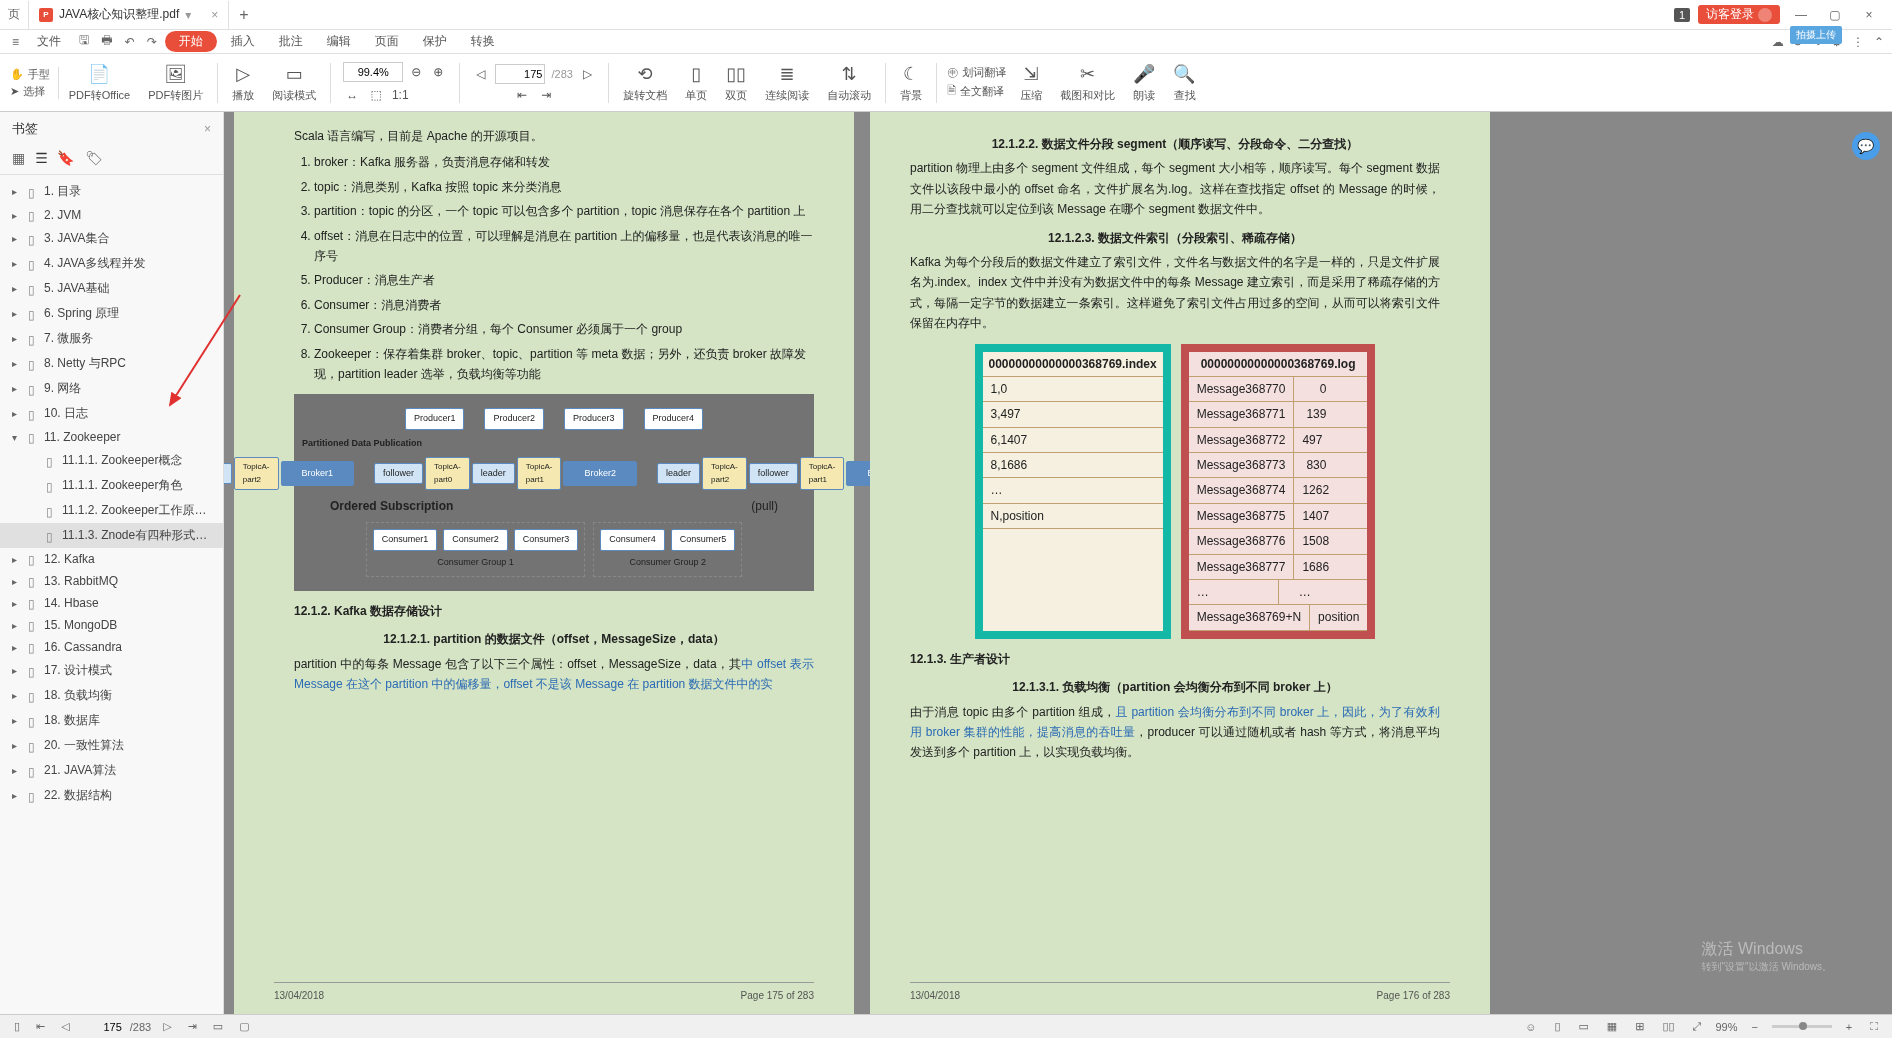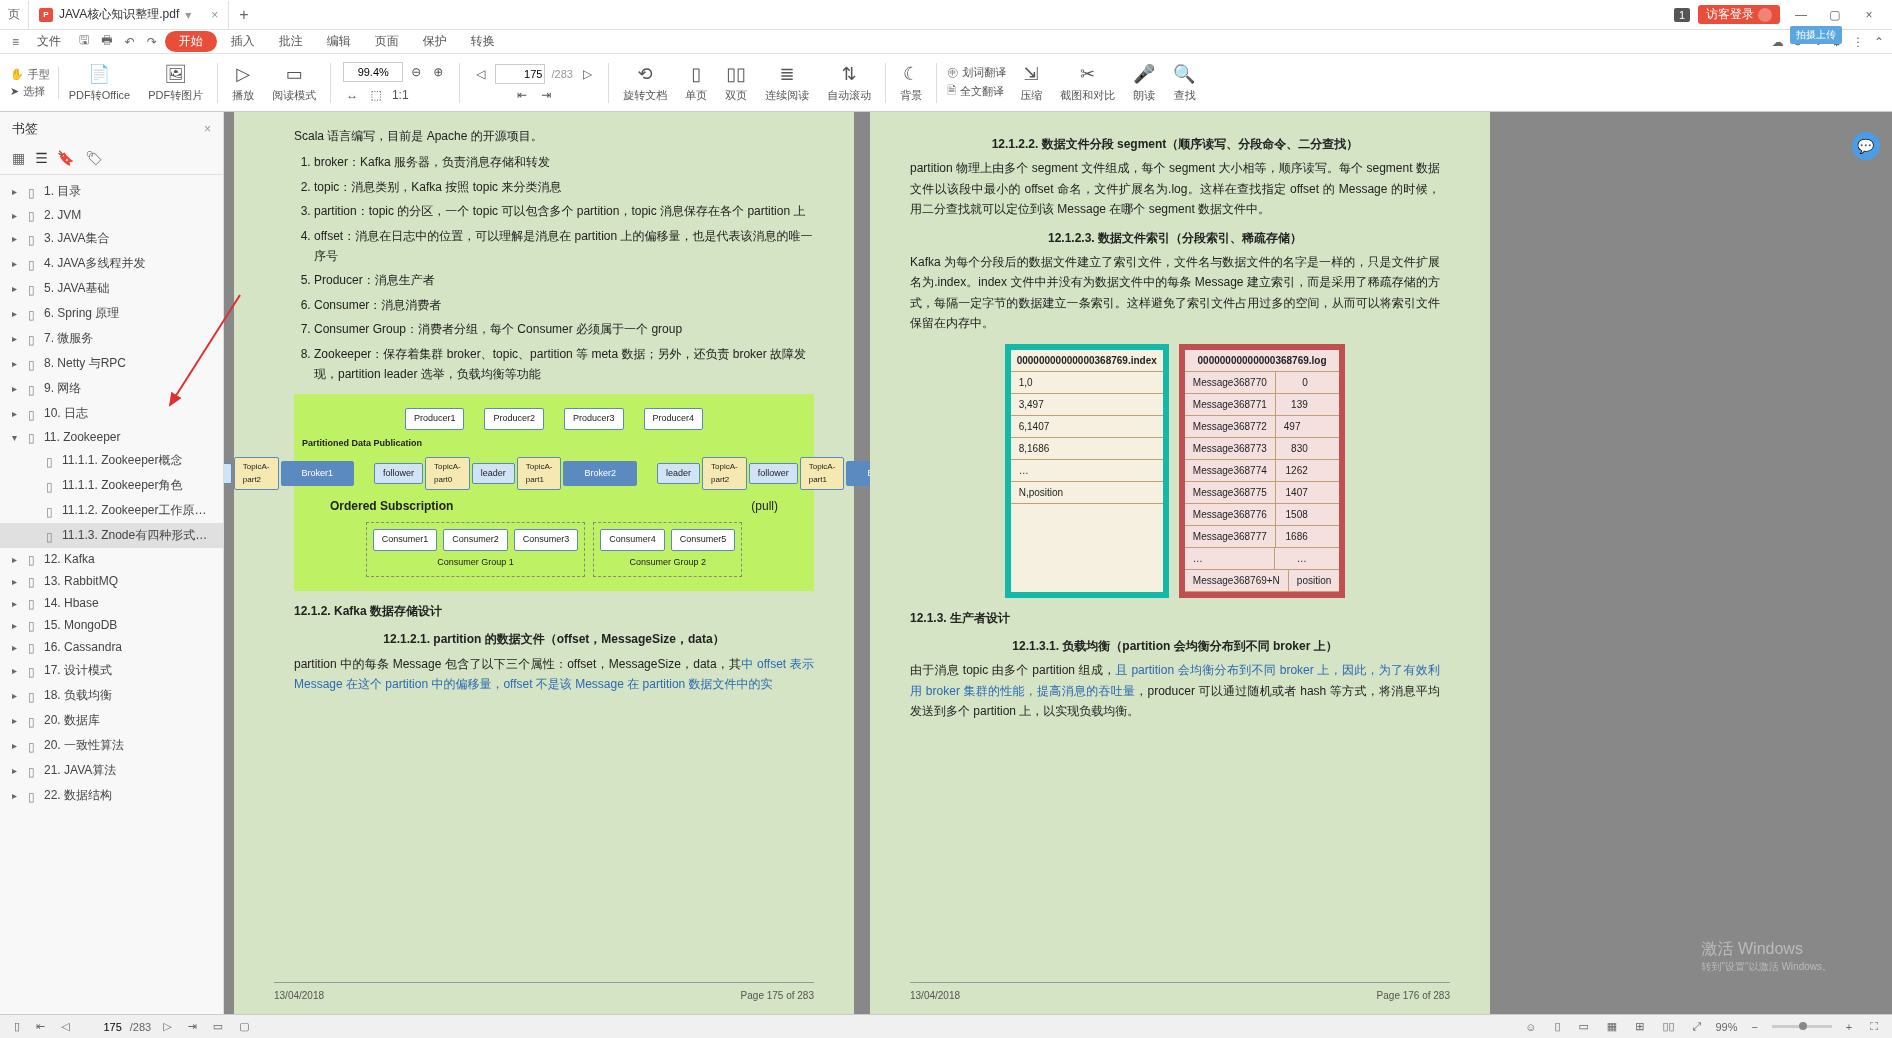--- a/index.html
+++ b/index.html
@@ -70,30 +70,30 @@
 
 .doc-area { flex: 1; background: #888; overflow: auto; display: flex; gap: 16px; padding: 0 10px; position: relative; }
 .page { background: #d4e4c4; width: 620px; min-height: 700px; padding: 14px 40px 14px 60px; font-size: 12px; line-height: 1.7; color: #222; position: relative; }
 .page2 { padding-left: 40px; padding-right: 50px; }
 .page h4 { font-size: 12px; margin: 8px 0 4px; font-weight: bold; }
 .page ol { margin-left: 20px; }
 .page ol li { margin-bottom: 4px; }
 .page p { margin-bottom: 6px; text-align: justify; }
 .page .link { color: #2a6ab5; }
 .page-footer { display: flex; justify-content: space-between; font-size: 10px; color: #555; border-top: 1px solid #999; padding-top: 4px; margin-top: 20px; position: absolute; bottom: 10px; left: 40px; right: 40px; }
-.diagram { background: #bef264; border: none; margin: 10px 0; padding: 8px; font-size: 10px; }
+.diagram { background: #737373; border: none; margin: 10px 0; padding: 8px; font-size: 10px; }
 .diagram-row { display: flex; gap: 20px; justify-content: center; margin: 6px 0; }
 .diag-box { border: 1px solid #5a8ac0; background: #fff; padding: 2px 8px; font-size: 9px; border-radius: 2px; }
 .diag-box.leader { background: #d0e4f5; }
 .diag-box.topic { background: #f5e8b0; font-size: 8px; }
 .diag-box.zk { background: #cde5f5; border-radius: 12px; padding: 6px 16px; }
 .diag-box.broker { background: #5a8ac0; color: #fff; padding: 4px 20px; }
 .diag-group { display: flex; flex-direction: row; align-items: center; gap: 2px; }
 .index-table { display: flex; gap: 10px; justify-content: center; margin: 10px 0; }
-.idx-col { border: 6px solid #14b8a6; background: #f5f0e0; font-size: 10px; }
+.idx-col { border: 8px solid #14b8a6; background: #f5f0e0; font-size: 12px; }
 .idx-col.log { border-color: #c05050; background: #f5e0e0; }
 .idx-row { display: flex; border-bottom: 1px solid #c0a070; }
 .idx-cell { padding: 2px 8px; border-right: 1px solid #c0a070; min-width: 50px; }
 .idx-cell:last-child { border-right: none; }
 .idx-header { padding: 2px 6px; font-weight: bold; text-align: center; border-bottom: 1px solid #c0a070; }
 
 
 .statusbar { height: 24px; background: #f0f0f0; border-top: 1px solid #ccc; display: flex; align-items: center; padding: 0 10px; font-size: 11px; color: #666; }
 .statusbar .sb-left { display: flex; align-items: center; gap: 8px; }
 .statusbar .sb-right { margin-left: auto; display: flex; align-items: center; gap: 10px; }
@@ -384,21 +384,21 @@
           <span class="bm-label">17. 设计模式</span>
         </div>
         <div class="bm-item level-1">
           <span class="bm-toggle">▸</span>
           <span class="bm-icon">▯</span>
           <span class="bm-label">18. 负载均衡</span>
         </div>
         <div class="bm-item level-1">
           <span class="bm-toggle">▸</span>
           <span class="bm-icon">▯</span>
-          <span class="bm-label">20. 数据库</span>
+          <span class="bm-label">18. 数据库</span>
         </div>
         <div class="bm-item level-1">
           <span class="bm-toggle">▸</span>
           <span class="bm-icon">▯</span>
           <span class="bm-label">20. 一致性算法</span>
         </div>
         <div class="bm-item level-1">
           <span class="bm-toggle">▸</span>
           <span class="bm-icon">▯</span>
           <span class="bm-label">21. JAVA算法</span>

